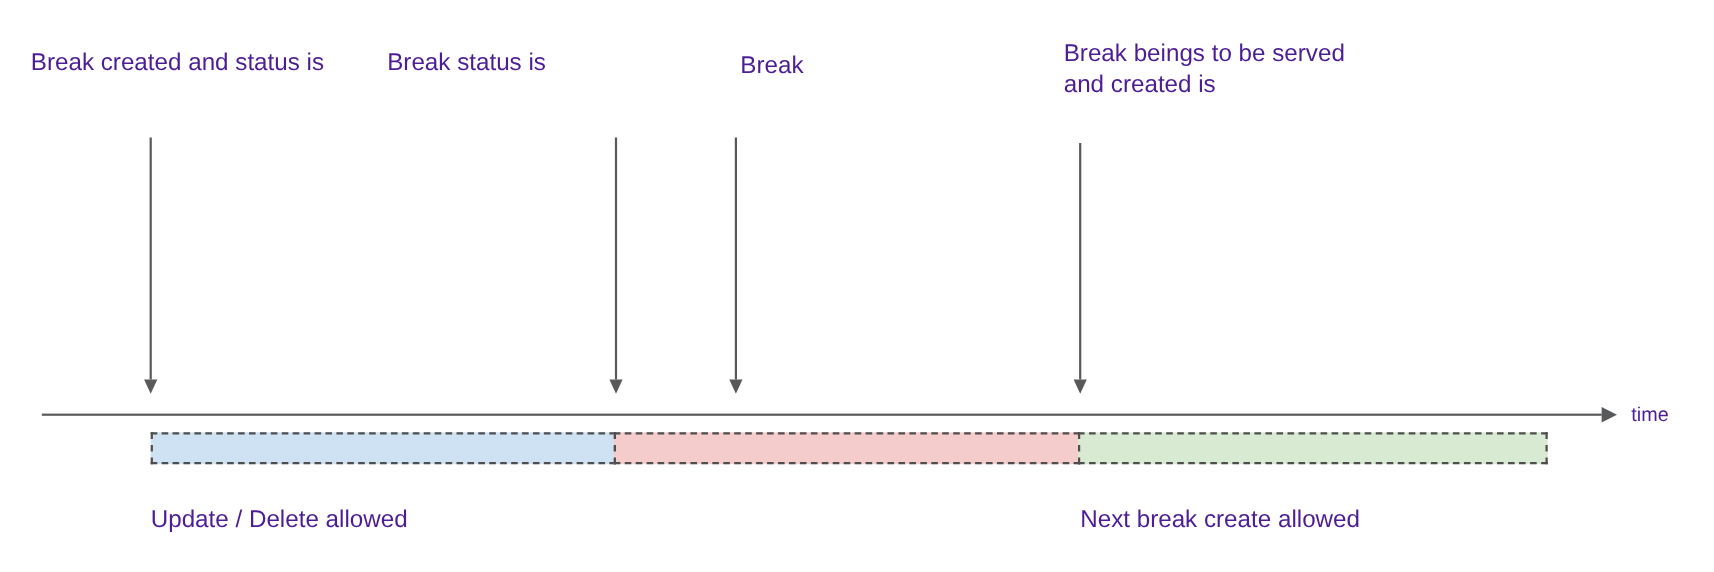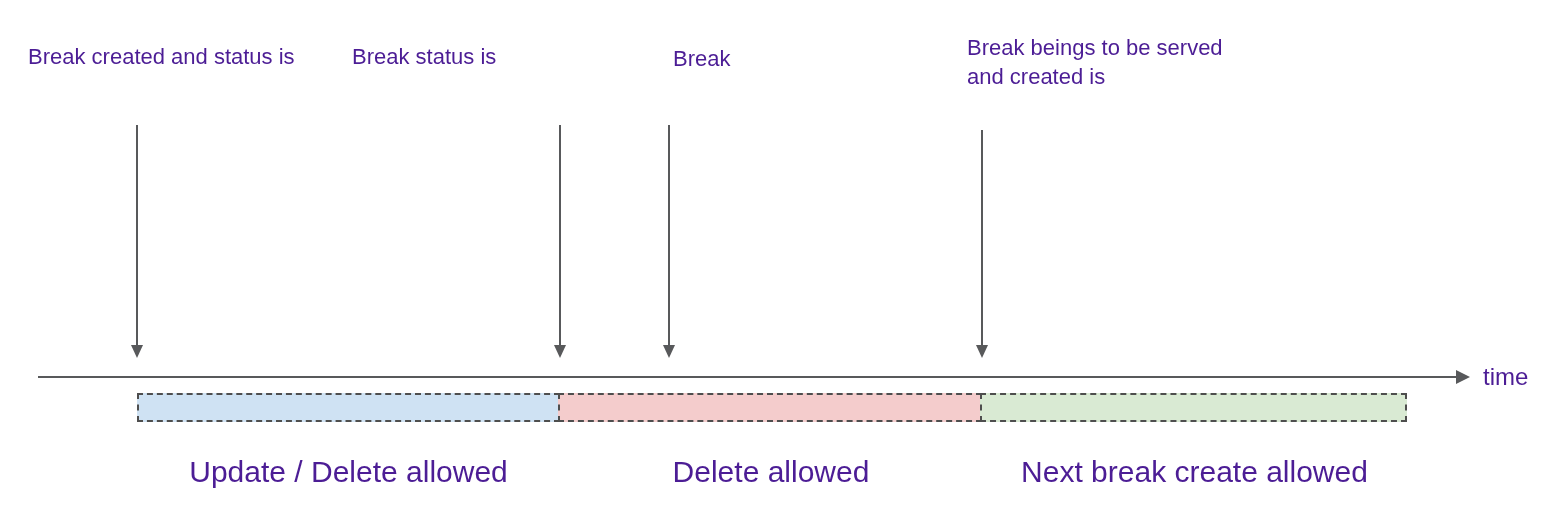--- a/index.html
+++ b/index.html
@@ -53,39 +53,38 @@
     top: 370px;
     width: 0; height: 0;
     border-top: 7px solid transparent;
     border-bottom: 7px solid transparent;
     border-left: 14px solid #58595b;
   }
   .time-label {
     position: absolute;
     left: 1483px;
     top: 364px;
-    font-size: 24px;
+    font-size: 18px;
     line-height: 26px;
   }
   .segment {
     position: absolute;
     top: 393px;
     height: 29px;
     box-sizing: border-box;
     border: 2px dashed #4e4e4e;
   }
   .seg-blue  { left: 137px; width: 423px; background: #cfe2f3; }
   .seg-red   { left: 558px; width: 424px; background: #f4cccc; }
   .seg-green { left: 980px; width: 427px; background: #d9ead3; }
   .seg-label {
     position: absolute;
     top: 458px;
-    font-size: 30px;
+    font-size: 22px;
     line-height: 28px;
-    text-align: center;
   }
   .lbl-1 { left: 137px; width: 423px; }
   .lbl-2 { left: 560px; width: 422px; }
   .lbl-3 { left: 982px; width: 425px; }
   .arr-1 { left: 136px; top: 125px; height: 220px; }
   .arr-2 { left: 559px; top: 125px; height: 220px; }
   .arr-3 { left: 668px; top: 125px; height: 220px; }
   .arr-4 { left: 981px; top: 130px; height: 215px; }
   .ann-1 { left: 28px;  top: 42px; }
   .ann-2 { left: 352px; top: 42px; text-align: center; }
@@ -121,16 +120,15 @@
 
   <div class="timeline-line"></div>
   <div class="timeline-arrowhead"></div>
   <div class="time-label">time</div>
 
   <div class="segment seg-blue" style="background: rgb(207, 226, 243);"></div>
   <div class="segment seg-red" style="background: rgb(244, 204, 204);"></div>
   <div class="segment seg-green" style="background: rgb(217, 234, 211);"></div>
 
   <div class="seg-label lbl-1">Update / Delete allowed</div>
-  <div class="seg-label lbl-2">Delete allowed</div>
   <div class="seg-label lbl-3">Next break create allowed</div>
 
 </div>
 
 </body></html>

